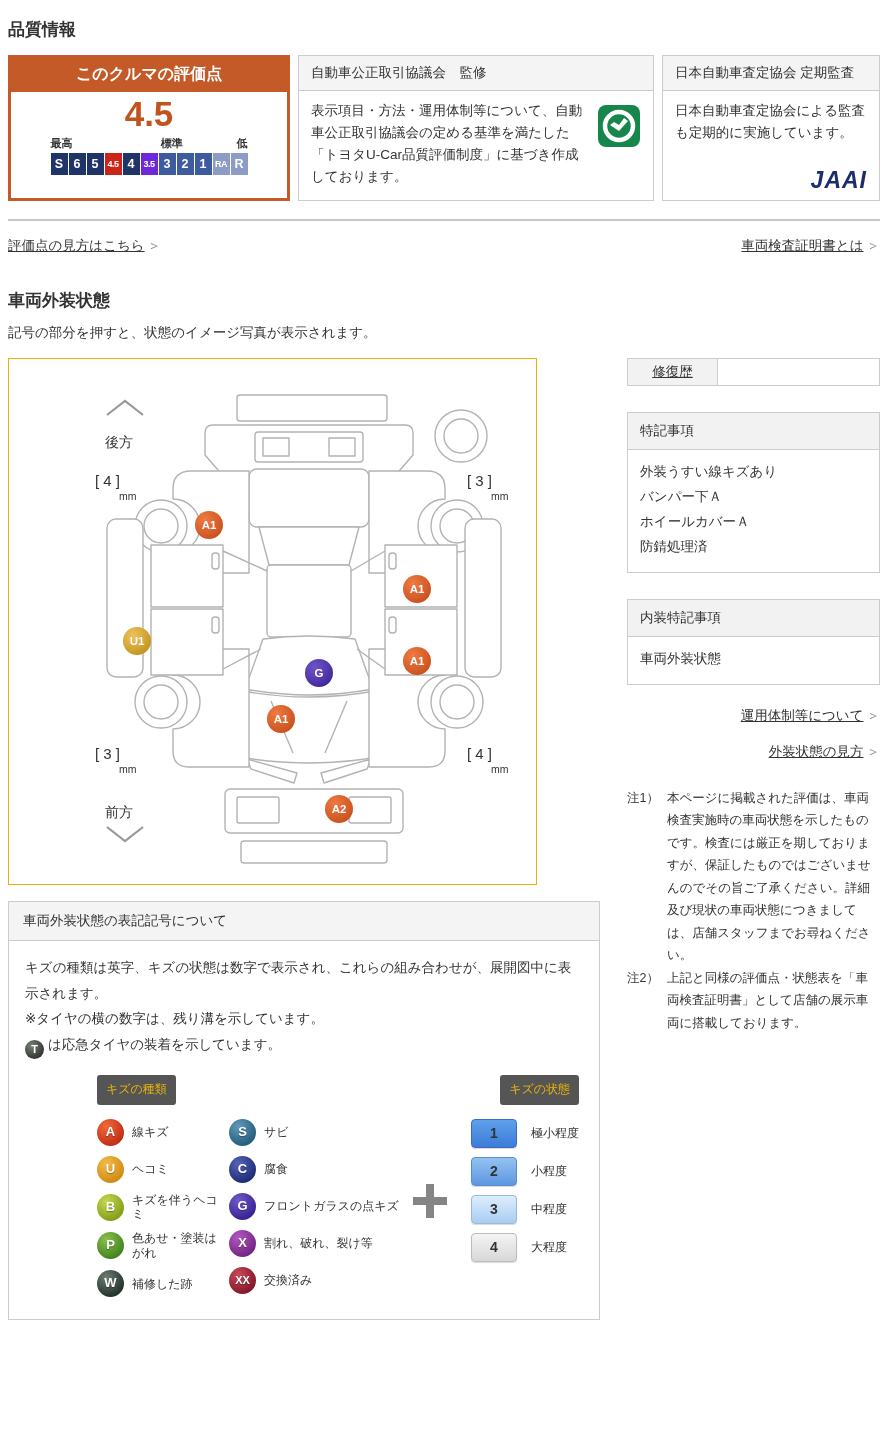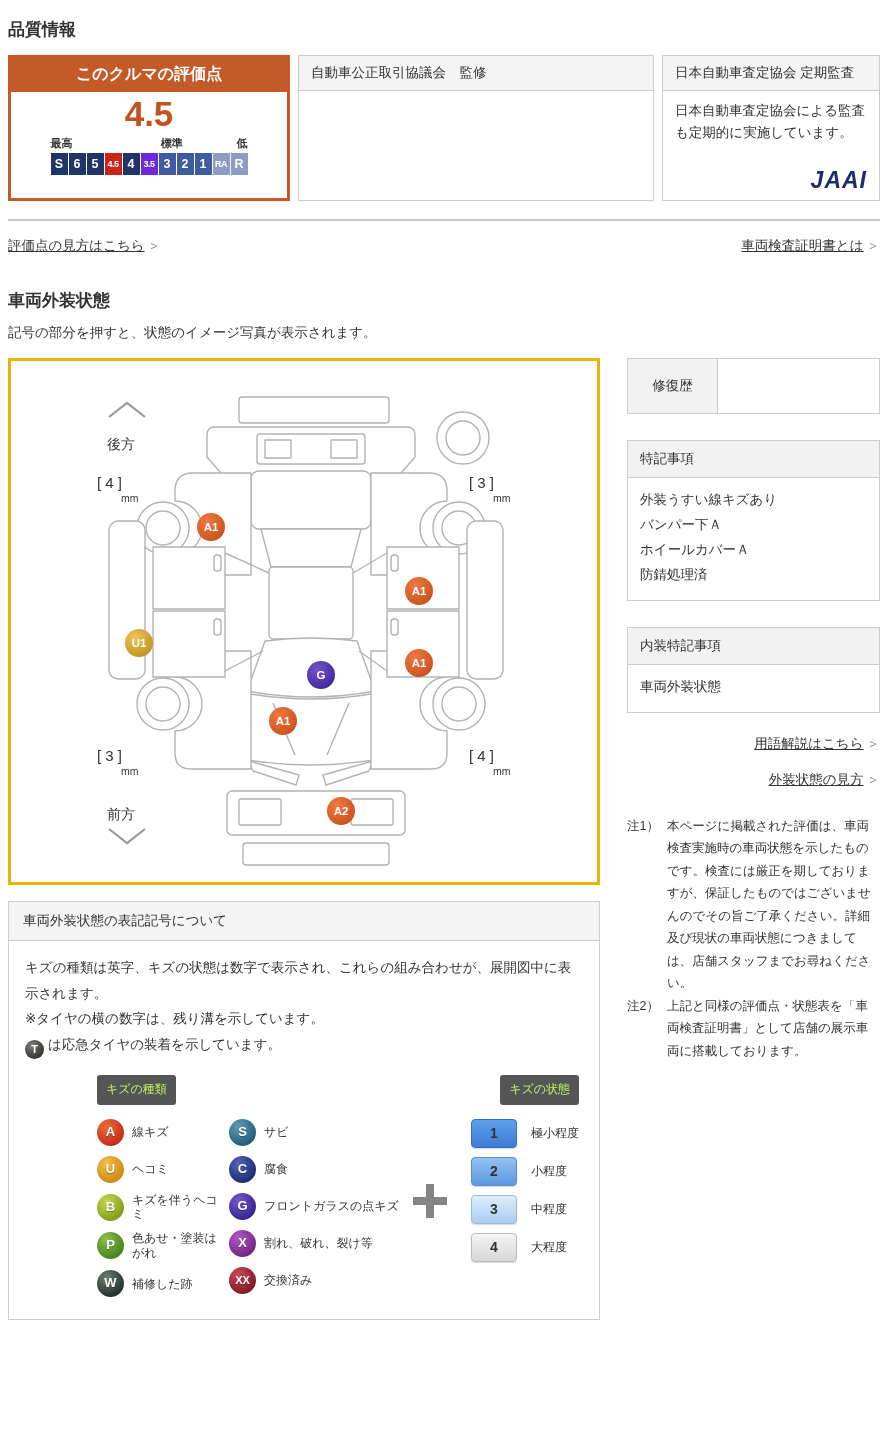--- a/index.html
+++ b/index.html
@@ -44,42 +44,42 @@
   
   .links-row { display: flex; gap: 42px; margin-top: 16px; justify-content: space-between; }
   .text-link { font-size: 13.5px; color: #333; cursor: pointer; }
   .text-link .lnk { text-decoration: underline; }
   .text-link .chev { color: #888; margin-left: 3px; text-decoration: none; }
   .side-link { display: block; text-align: right; margin-top: 18px; }
 
   
   .exterior-row { display: flex; gap: 27px; margin-top: 16px; align-items: flex-start; }
   .left-col { width: 592px; }
-  .diagram-box { width: 592px; height: 527px; border: 3px solid #eab308; }
+  .diagram-box { width: 529px; height: 527px; border: 1px solid #eab308; }
   .sidebar { flex: 1; }
-  .repair-table { display: flex; border: 1px solid #ccc; height: 56px; }
+  .repair-table { display: flex; border: 1px solid #ccc; height: 28px; text-decoration: underline; }
   .repair-label { width: 90px; background: #f2f2f2; border-right: 1px solid #ccc; display: flex; align-items: center; justify-content: center; font-size: 13.5px; }
   .repair-value { flex: 1; display: flex; align-items: center; padding-left: 15px; font-size: 13.5px; }
   .note-box { border: 1px solid #ccc; margin-top: 26px; }
   .note-box-header { background: #f2f2f2; border-bottom: 1px solid #ccc; font-size: 13.5px; padding: 9px 12px; }
   .note-box-body { padding: 10px 12px 12px; font-size: 13.5px; line-height: 1.85; }
   .side-links { margin-top: 22px; }
   .fine-notes { margin-top: 26px; }
   .fine-note { display: flex; font-size: 12.5px; line-height: 1.8; }
   .fine-note-label { width: 40px; flex: none; }
   .fine-note-text { flex: 1; }
 
   
   .legend-box { border: 1px solid #ccc; margin-top: 16px; }
   .legend-header { background: #f4f4f4; border-bottom: 1px solid #ccc; font-size: 13.5px; padding: 10px 14px; }
   .legend-body { padding: 14px 16px 22px; font-size: 13.5px; line-height: 1.9; }
   .t-icon { display: inline-flex; width: 19px; height: 19px; border-radius: 50%; background: radial-gradient(circle at 35% 30%, #7a8078, #2e342e 75%);
             color: #fff; font-size: 11px; font-weight: bold; align-items: center; justify-content: center; vertical-align: -4px; margin-right: 4px; }
   .legend-flex { display: flex; margin-top: 16px; padding-left: 72px; }
-  .legend-badge { display: inline-block; background: #555; color: #bef264; font-size: 12px; padding: 3px 9px 4px; border-radius: 3px; margin-bottom: 14px; }
+  .legend-badge { display: inline-block; background: #555; color: #eab308; font-size: 12px; padding: 3px 9px 4px; border-radius: 3px; margin-bottom: 14px; }
   .kinds-cols { display: flex; }
   .kcol { display: flex; flex-direction: column; gap: 10px; }
   .kcol1 { width: 132px; } .kcol2 { width: 178px; }
   .kind-item { display: flex; align-items: center; gap: 8px; }
   .sphere { width: 27px; height: 27px; border-radius: 50%; flex: none; display: flex; align-items: center; justify-content: center;
             color: #fff; font-weight: bold; font-size: 13px; text-shadow: 0 1px 1px rgba(0,0,0,.35); }
   .sphere.wide { font-size: 11px; text-align: right; }
   .kind-label { font-size: 12px; line-height: 1.2; }
   .plus-sign { align-self: center; margin: 30px 18px 0 6px; position: relative; width: 34px; height: 34px; flex: none; }
   .plus-sign::before, .plus-sign::after { content: ""; position: absolute; background: #858585; }
@@ -122,20 +122,28 @@
               <span class="ncell" style="background: rgb(63, 91, 159);">1</span>
               <span class="ncell small" style="background: rgb(140, 156, 199);">RA</span>
               <span class="ncell" style="background: rgb(140, 156, 199);">R</span>
             </div>
           </div>
         </div>
     </div>
 
     <div class="info-box supervision-box">
       <div class="info-box-header">自動車公正取引協議会　監修</div>
+      <div class="info-box-body supervision-body">
+        <div class="supervision-text">表示項目・方法・運用体制等について、自動車公正取引協議会の定める基準を満たした「トヨタU-Car品質評価制度」に基づき作成しております。</div>
+        <svg class="fair-trade-icon" viewBox="0 0 44 44">
+          <rect x="1" y="1" width="42" height="42" rx="8" fill="#17864b"></rect>
+          <circle cx="22" cy="22" r="14" fill="none" stroke="#fff" stroke-width="4.5"></circle>
+          <path d="M13,21 L22,27 L31,17 L27,14 L22,21 L17,18 Z" fill="#fff"></path>
+        </svg>
+      </div>
     </div>
 
     <div class="info-box jaai-box">
       <div class="info-box-header">日本自動車査定協会 定期監査</div>
       <div class="info-box-body">日本自動車査定協会による監査も定期的に実施しています。</div>
       <div class="jaai-logo">JAAI</div>
     </div>
   </div>
 
   <div class="eval-table" id="eval-table"></div>
@@ -382,21 +390,21 @@
       </div>
 
       <div class="note-box">
         <div class="note-box-header">内装特記事項</div>
         <div class="note-box-body" id="interior-notes-list">
             <div>車両外装状態</div>
           </div>
       </div>
 
       <div class="side-links">
-        <span class="text-link side-link"><span class="lnk">用語解説はこちら</span><span class="chev">＞</span></span>
+        <span class="text-link side-link"><span class="lnk">運用体制等について</span><span class="chev">＞</span></span>
         <span class="text-link side-link"><span class="lnk">外装状態の見方</span><span class="chev">＞</span></span>
       </div>
 
       <div class="fine-notes" id="fine-notes">
           <div class="fine-note">
             <div class="fine-note-label">注1）</div>
             <div class="fine-note-text">本ページに掲載された評価は、車両検査実施時の車両状態を示したものです。検査には厳正を期しておりますが、保証したものではございませんのでその旨ご了承ください。詳細及び現状の車両状態につきましては、店舗スタッフまでお尋ねください。</div>
           </div>
           <div class="fine-note">
             <div class="fine-note-label">注2）</div>

